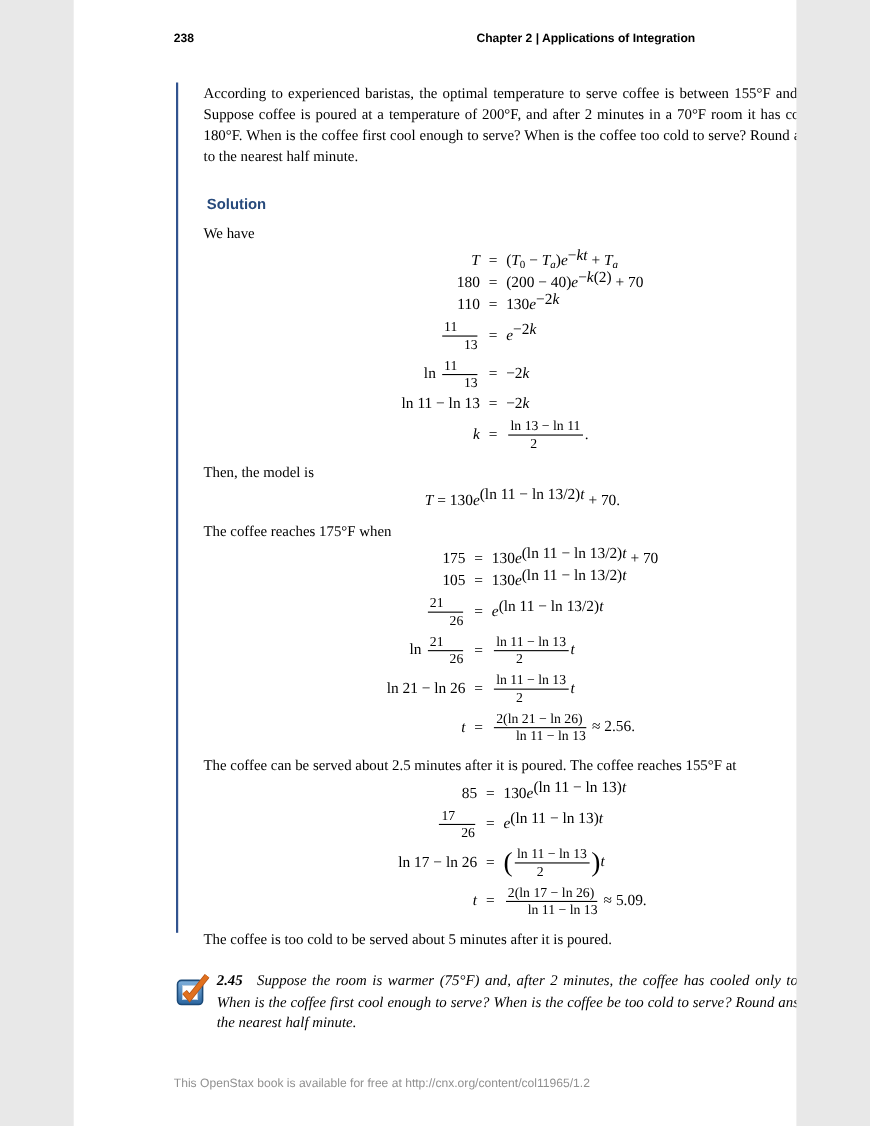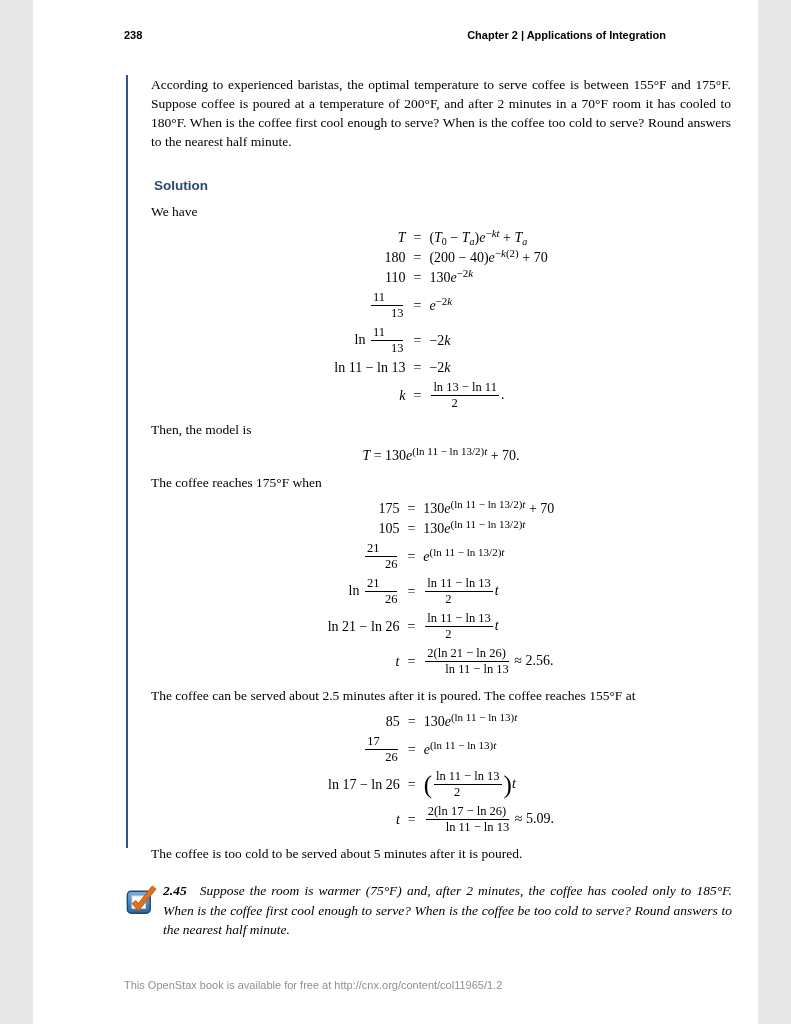--- a/index.html
+++ b/index.html
@@ -1,18 +1,18 @@
 <!DOCTYPE html>
 <html><head>
 <meta charset="utf-8">
 <style>
   html,body { margin:0; padding:0; background:#e8e8e8; }
   .page {
     position: relative;
-    width: 725px; height: 1024px;
+    width: 657px; height: 1024px;
     margin: 0 auto;
     background: #ffffff;
     font-family: "Liberation Serif", serif;
     color: #000;
     overflow: hidden;
   }
   .running-head {
     position: absolute; top: 29px; left: 91px; right: 92px;
     display: flex; justify-content: space-between; align-items: baseline;
     font-family: "Liberation Sans", sans-serif;
@@ -40,21 +40,21 @@
   .eqblock {
     display: table; margin: 7px auto 7px auto;
     font-size: 14px; border-collapse: collapse;
   }
   .eqrow { display: table-row; }
   .eqcell { display: table-cell; vertical-align: middle; padding: 2px 0; white-space: nowrap; }
   .eqcell.lhs { text-align: right; }
   .eqcell.mid { padding: 2px 8px; text-align: center; }
   .eqcell.rhs { text-align: left; }
   .it { font-style: italic; }
-  .sup { font-size: 11px; position: relative; top: -5px; text-align: right; }
+  .sup { font-size: 14px; position: relative; top: -5px; text-align: right; }
   sub.sb { font-size: 10px; position: relative; top: 3px; vertical-align: baseline; line-height: 0; }
   .frac {
     display: inline-block; vertical-align: middle;
     text-align: left; line-height: 1.08;
     font-size: 12.5px; margin: 1px 2px;
   }
   .frac .num { display: block; border-bottom: 1px solid #000; padding: 0 2px 0.5px 2px; }
   .frac .den { display: block; padding-top: 0.5px; margin-left: 20px; }
   .bigp { font-size: 25px; line-height: 0; vertical-align: middle; font-weight: normal; }
   .model-line { text-align: center; font-size: 14px; margin: 9px 0 9px 0; }

